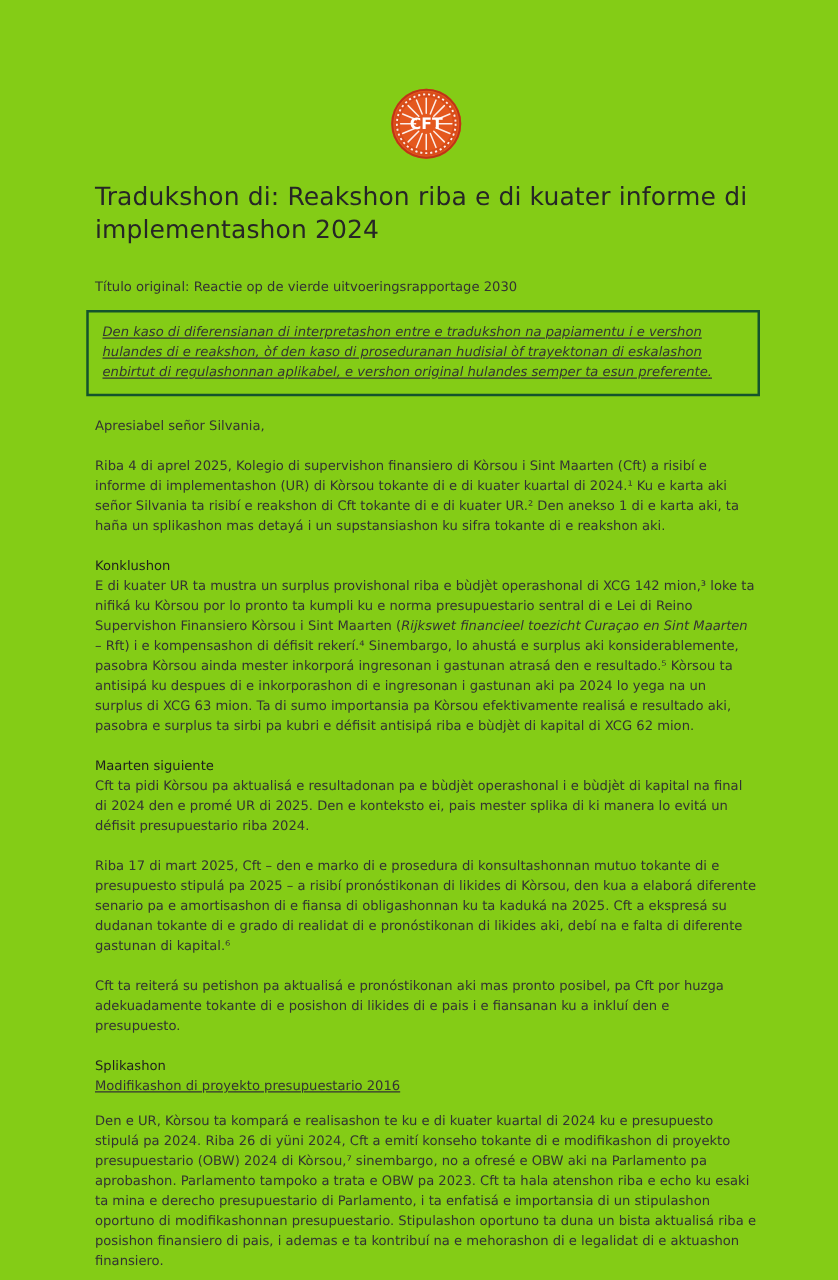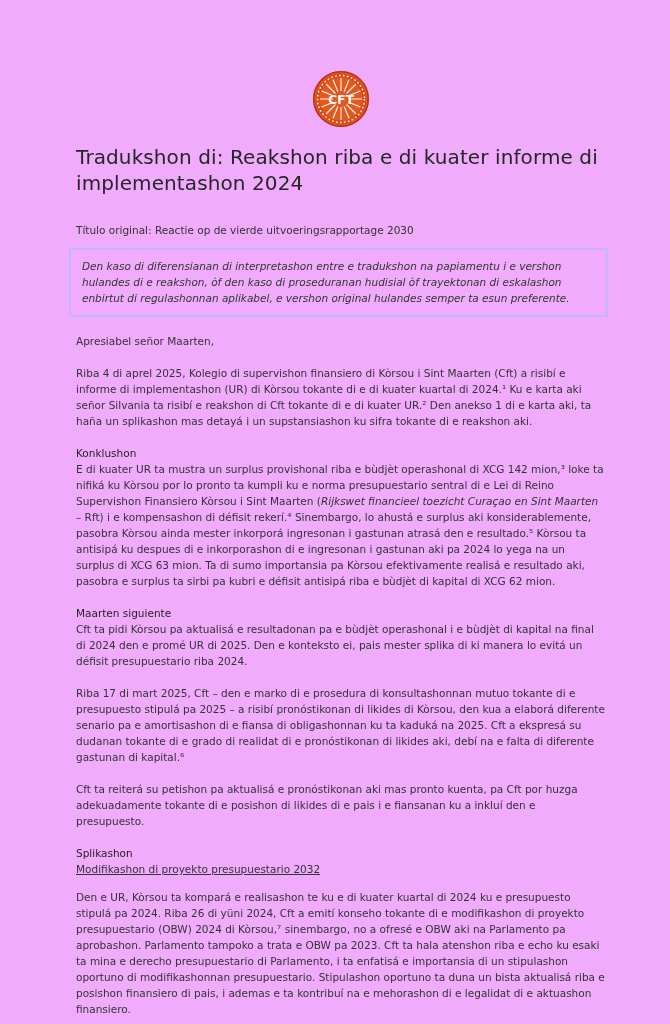--- a/index.html
+++ b/index.html
@@ -1,20 +1,20 @@
 <!DOCTYPE html>
 <html><head>
 <meta charset="utf-8">
 <style>
   html,body { margin:0; padding:0; background:#ffffff; }
   .page {
     position:relative;
     width:670px; height:1024px;
     margin:0 auto;
-    background:#f0abfc;
+    background:#84cc16;
     box-sizing:border-box;
     padding:0 64px 0 76px;
     font-family:"DejaVu Sans","Liberation Sans",sans-serif;
     color:#333333;
     overflow:hidden;
   }
   .logo-wrap { padding-top:70px; text-align:center; height:58px; }
   .logo-wrap svg { display:inline-block; }
   h1.doc-title {
     margin:16px 0 0 0;
@@ -26,24 +26,25 @@
     letter-spacing:0.1px;
   }
   .orig-title {
     margin:27px 0 0 0;
     font-size:10.5px;
     line-height:14px;
     color:#333333;
   }
   .disclaimer-box {
     margin-top:11px;
-    border:2px solid #c4b5fd;
+    border:2px solid #14532d;
     padding:8px 11px 9px 11px;
     margin-left:-7px;
     margin-right:-2px;
+    text-decoration:underline;
   }
   .disclaimer-box p {
     margin:0;
     font-style:italic;
     font-size:10.5px;
     line-height:16px;
     color:#333333;
   }
   p.body, p.salutation, p.subheading {
     font-size:10.5px;
@@ -99,30 +100,30 @@
   </div>
 
   <h1 class="doc-title">Tradukshon di: Reakshon riba e di kuater informe di implementashon 2024</h1>
 
   <p class="orig-title">Título original: Reactie op de vierde uitvoeringsrapportage 2030</p>
 
   <div class="disclaimer-box">
     <p>Den kaso di diferensianan di interpretashon entre e tradukshon na papiamentu i e vershon hulandes di e reakshon, òf den kaso di proseduranan hudisial òf trayektonan di eskalashon enbirtut di regulashonnan aplikabel, e vershon original hulandes semper ta esun preferente.</p>
   </div>
 
-  <p class="salutation">Apresiabel señor Maarten,</p>
+  <p class="salutation">Apresiabel señor Silvania,</p>
 
   <p class="body">Riba 4 di aprel 2025, Kolegio di supervishon finansiero di Kòrsou i Sint Maarten (Cft) a risibí e informe di implementashon (UR) di Kòrsou tokante di e di kuater kuartal di 2024.¹ Ku e karta aki señor Silvania ta risibí e reakshon di Cft tokante di e di kuater UR.² Den anekso 1 di e karta aki, ta haña un splikashon mas detayá i un supstansiashon ku sifra tokante di e reakshon aki.</p>
 
   <h2 class="sec">Konklushon</h2>
   <p class="body"><span>E di kuater UR ta mustra un surplus provishonal riba e bùdjèt operashonal di XCG 142 mion,³ loke ta nifiká ku Kòrsou por lo pronto ta kumpli ku e norma presupuestario sentral di e Lei di Reino Supervishon Finansiero Kòrsou i Sint Maarten (</span><em class="law">Rijkswet financieel toezicht Curaçao en Sint Maarten</em><span> – Rft) i e kompensashon di défisit rekerí.⁴ Sinembargo, lo ahustá e surplus aki konsiderablemente, pasobra Kòrsou ainda mester inkorporá ingresonan i gastunan atrasá den e resultado.⁵ Kòrsou ta antisipá ku despues di e inkorporashon di e ingresonan i gastunan aki pa 2024 lo yega na un surplus di XCG 63 mion. Ta di sumo importansia pa Kòrsou efektivamente realisá e resultado aki, pasobra e surplus ta sirbi pa kubri e défisit antisipá riba e bùdjèt di kapital di XCG 62 mion.</span></p>
 
   <h2 class="sec">Maarten siguiente</h2>
   <p class="body">Cft ta pidi Kòrsou pa aktualisá e resultadonan pa e bùdjèt operashonal i e bùdjèt di kapital na final di 2024 den e promé UR di 2025. Den e konteksto ei, pais mester splika di ki manera lo evitá un défisit presupuestario riba 2024.</p>
   <p class="body">Riba 17 di mart 2025, Cft – den e marko di e prosedura di konsultashonnan mutuo tokante di e presupuesto stipulá pa 2025 – a risibí pronóstikonan di likides di Kòrsou, den kua a elaborá diferente senario pa e amortisashon di e fiansa di obligashonnan ku ta kaduká na 2025. Cft a ekspresá su dudanan tokante di e grado di realidat di e pronóstikonan di likides aki, debí na e falta di diferente gastunan di kapital.⁶</p>
-  <p class="body">Cft ta reiterá su petishon pa aktualisá e pronóstikonan aki mas pronto kuenta, pa Cft por huzga adekuadamente tokante di e posishon di likides di e pais i e fiansanan ku a inkluí den e presupuesto.</p>
+  <p class="body">Cft ta reiterá su petishon pa aktualisá e pronóstikonan aki mas pronto posibel, pa Cft por huzga adekuadamente tokante di e posishon di likides di e pais i e fiansanan ku a inkluí den e presupuesto.</p>
 
   <h2 class="sec">Splikashon</h2>
-  <p class="subheading">Modifikashon di proyekto presupuestario 2032</p>
+  <p class="subheading">Modifikashon di proyekto presupuestario 2016</p>
   <p class="body">Den e UR, Kòrsou ta kompará e realisashon te ku e di kuater kuartal di 2024 ku e presupuesto stipulá pa 2024. Riba 26 di yüni 2024, Cft a emití konseho tokante di e modifikashon di proyekto presupuestario (OBW) 2024 di Kòrsou,⁷ sinembargo, no a ofresé e OBW aki na Parlamento pa aprobashon. Parlamento tampoko a trata e OBW pa 2023. Cft ta hala atenshon riba e echo ku esaki ta mina e derecho presupuestario di Parlamento, i ta enfatisá e importansia di un stipulashon oportuno di modifikashonnan presupuestario. Stipulashon oportuno ta duna un bista aktualisá riba e posishon finansiero di pais, i ademas e ta kontribuí na e mehorashon di e legalidat di e aktuashon finansiero.</p>
   <p class="body">Den e konteksto aki, Cft tambe ta pidi boso atenshon pa e retraso den e stipulashon di kuentanan anual. E último kuenta anual stipulá ta data di 2018, loke ta nifiká ku pa sinku aña kaba, Parlamento no a otorgá deskargo pa e maneho finansiero. Cft ta urgi boso pa eliminá e retraso mas pronto posibel.</p>
 
 </div>
 
 </body></html>

